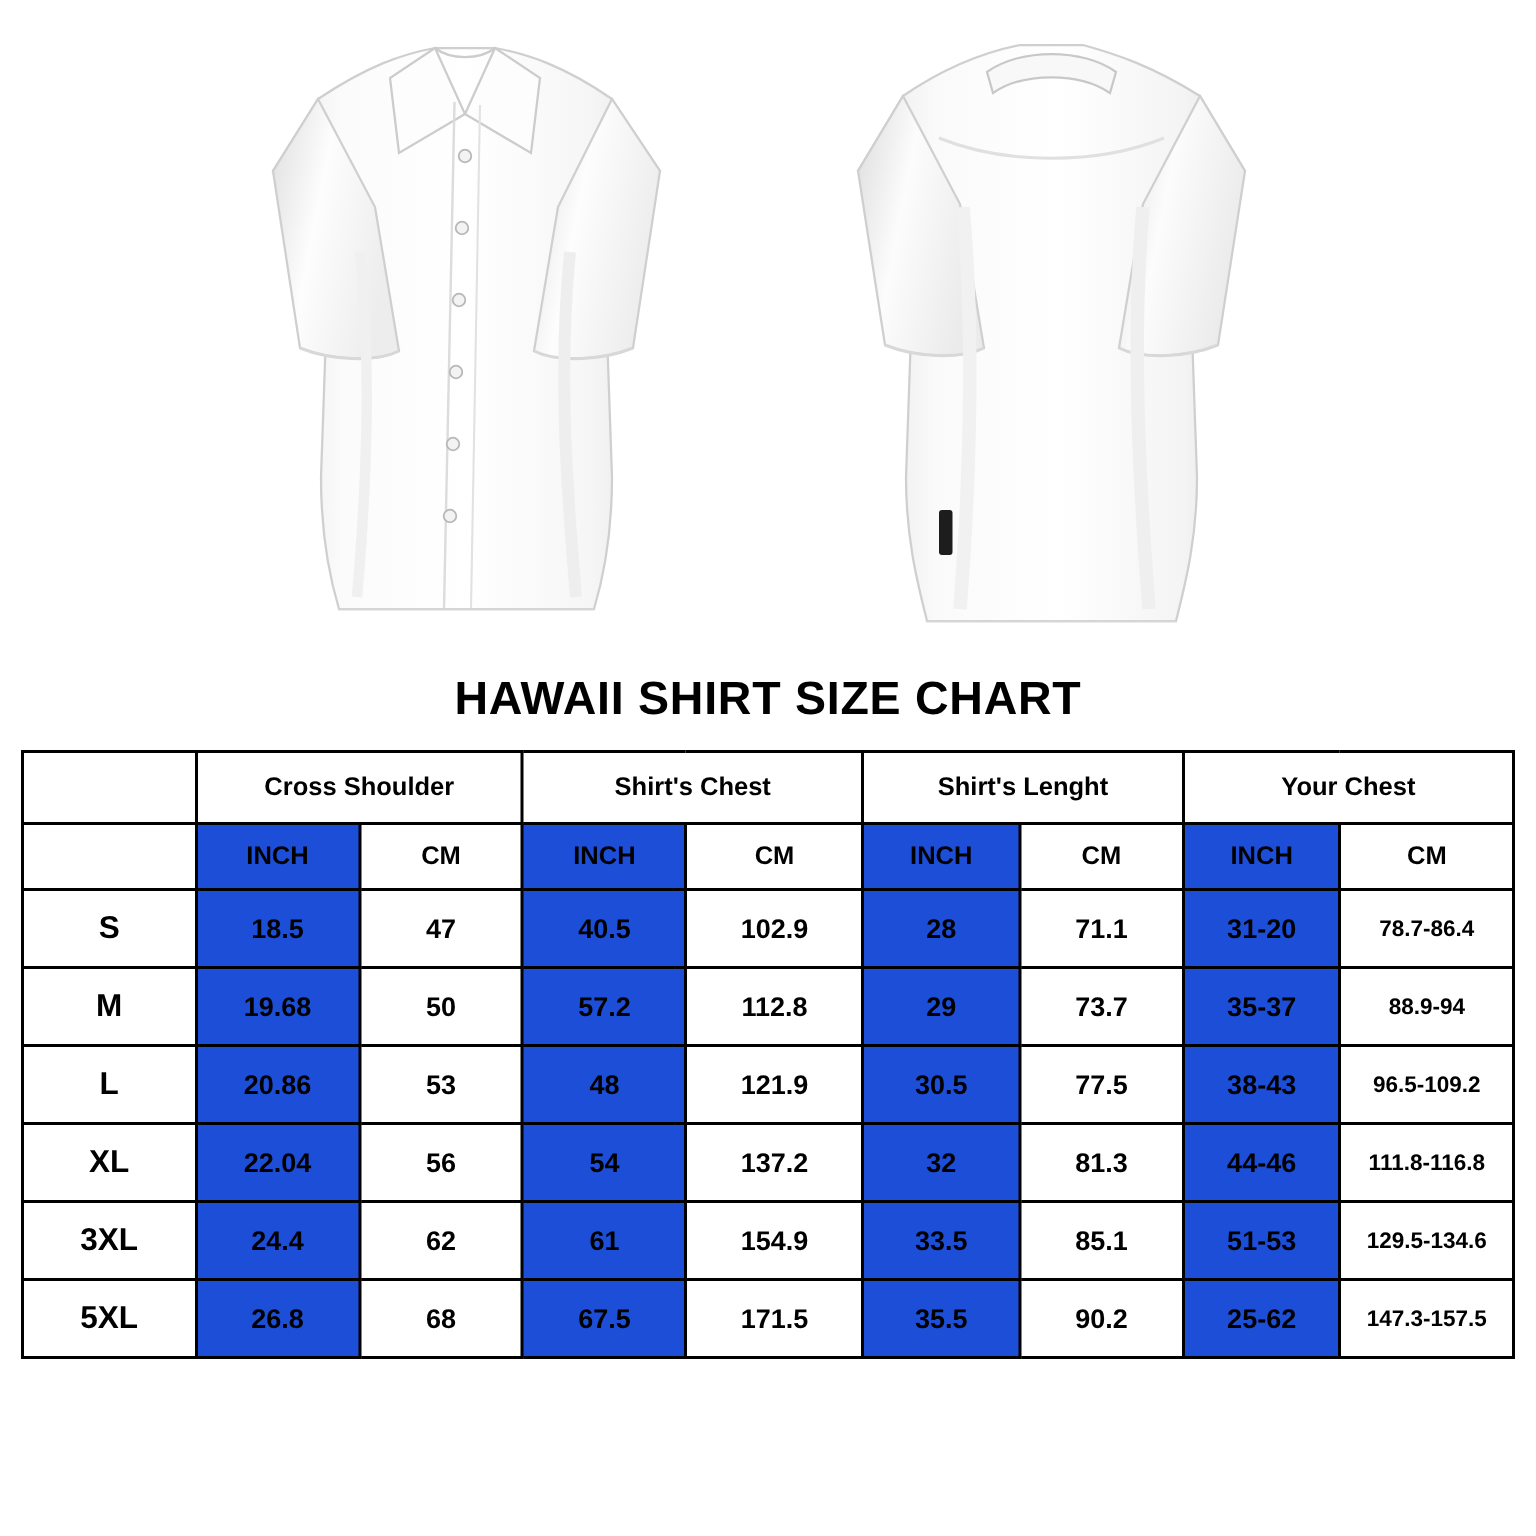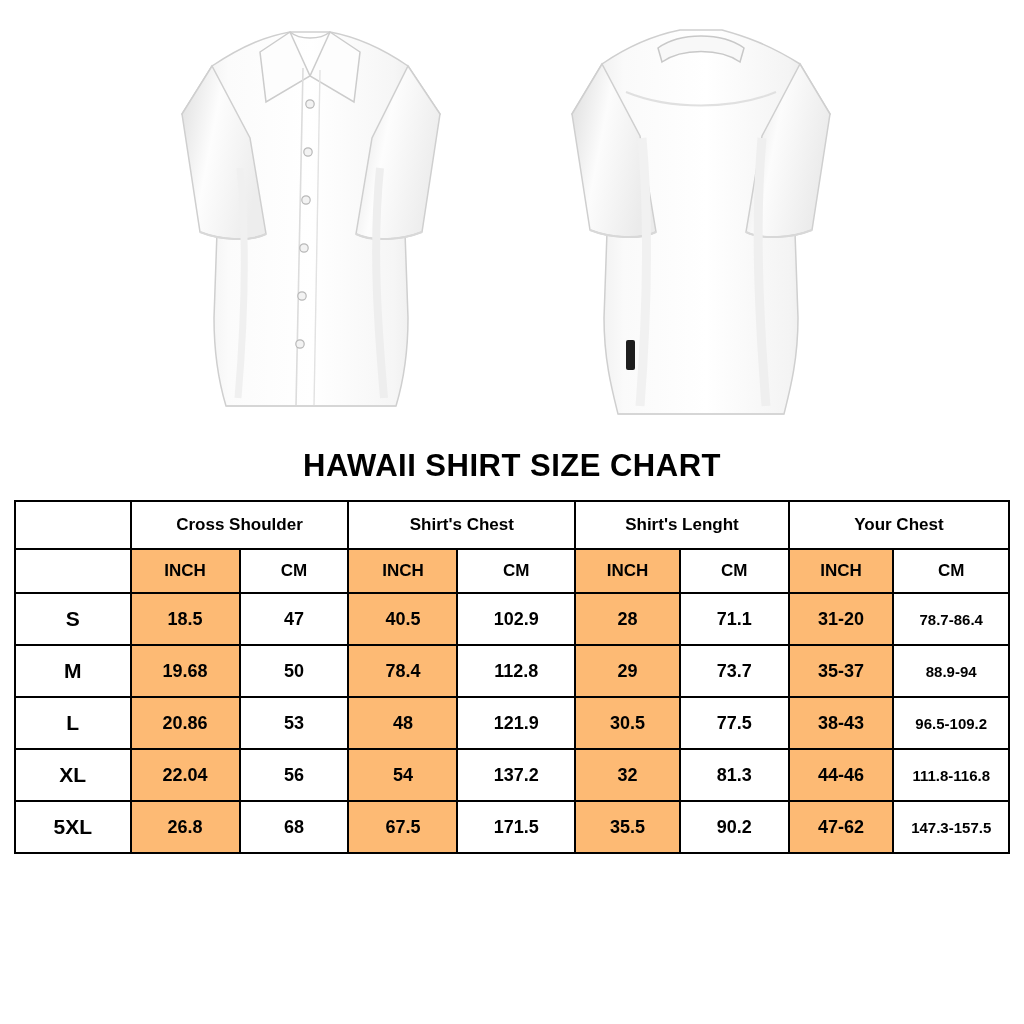--- a/index.html
+++ b/index.html
@@ -68,21 +68,21 @@
   }
   .unit-head {
     height: 40px;
     font-size: 17px;
   }
   .blank-cell {
     border: 2px solid #000000;
     background: #ffffff;
   }
   .hl {
-    background: #fdba74;
+    background: #1d4ed8;
   }
   td.size-label {
     height: 48px;
     font-size: 21px;
   }
   td.val {
     height: 48px;
     font-size: 18px;
   }
   td.val.small {
@@ -235,21 +235,21 @@
           <td class="val hl">28</td>
           <td class="val">71.1</td>
           <td class="val hl">31-20</td>
           <td class="val small">78.7-86.4</td>
         </tr>
 
         <tr>
           <td class="size-label">M</td>
           <td class="val hl">19.68</td>
           <td class="val">50</td>
-          <td class="val hl">78.4</td>
+          <td class="val hl">57.2</td>
           <td class="val">112.8</td>
           <td class="val hl">29</td>
           <td class="val">73.7</td>
           <td class="val hl">35-37</td>
           <td class="val small">88.9-94</td>
         </tr>
 
         <tr>
           <td class="size-label">L</td>
           <td class="val hl">20.86</td>
@@ -268,29 +268,40 @@
           <td class="val">56</td>
           <td class="val hl">54</td>
           <td class="val">137.2</td>
           <td class="val hl">32</td>
           <td class="val">81.3</td>
           <td class="val hl">44-46</td>
           <td class="val small">111.8-116.8</td>
         </tr>
 
 
+        <tr>
+          <td class="size-label">3XL</td>
+          <td class="val hl">24.4</td>
+          <td class="val">62</td>
+          <td class="val hl">61</td>
+          <td class="val">154.9</td>
+          <td class="val hl">33.5</td>
+          <td class="val">85.1</td>
+          <td class="val hl">51-53</td>
+          <td class="val small">129.5-134.6</td>
+        </tr>
 
 
         <tr>
           <td class="size-label">5XL</td>
           <td class="val hl">26.8</td>
           <td class="val">68</td>
           <td class="val hl">67.5</td>
           <td class="val">171.5</td>
           <td class="val hl">35.5</td>
           <td class="val">90.2</td>
-          <td class="val hl">47-62</td>
+          <td class="val hl">25-62</td>
           <td class="val small">147.3-157.5</td>
         </tr>
       </tbody>
     </table>
   </div>
 </div>
 
 </body></html>

